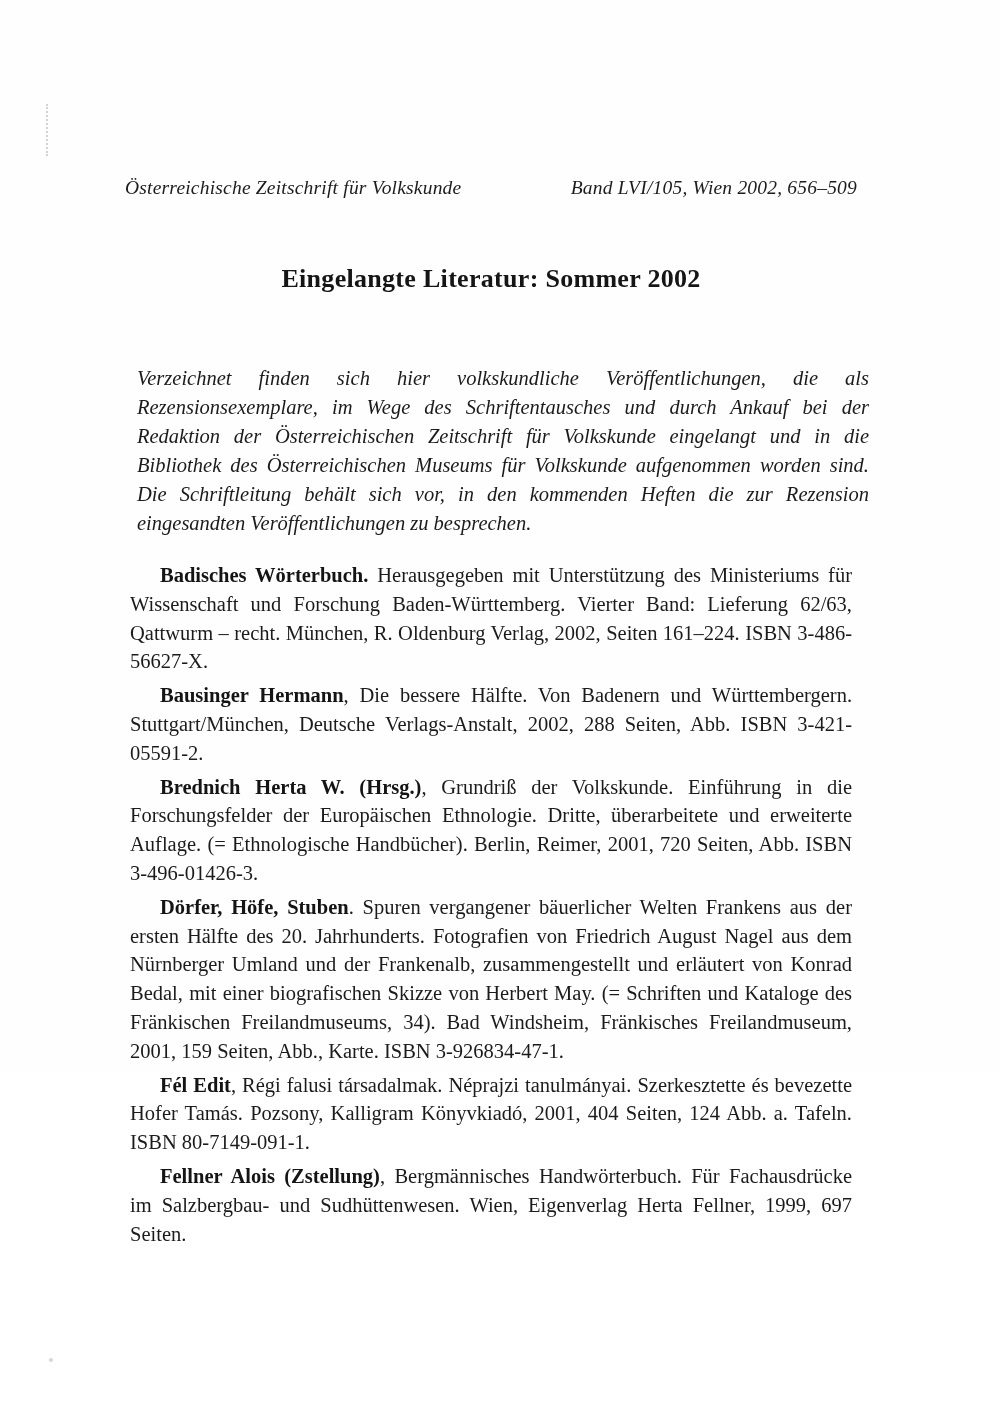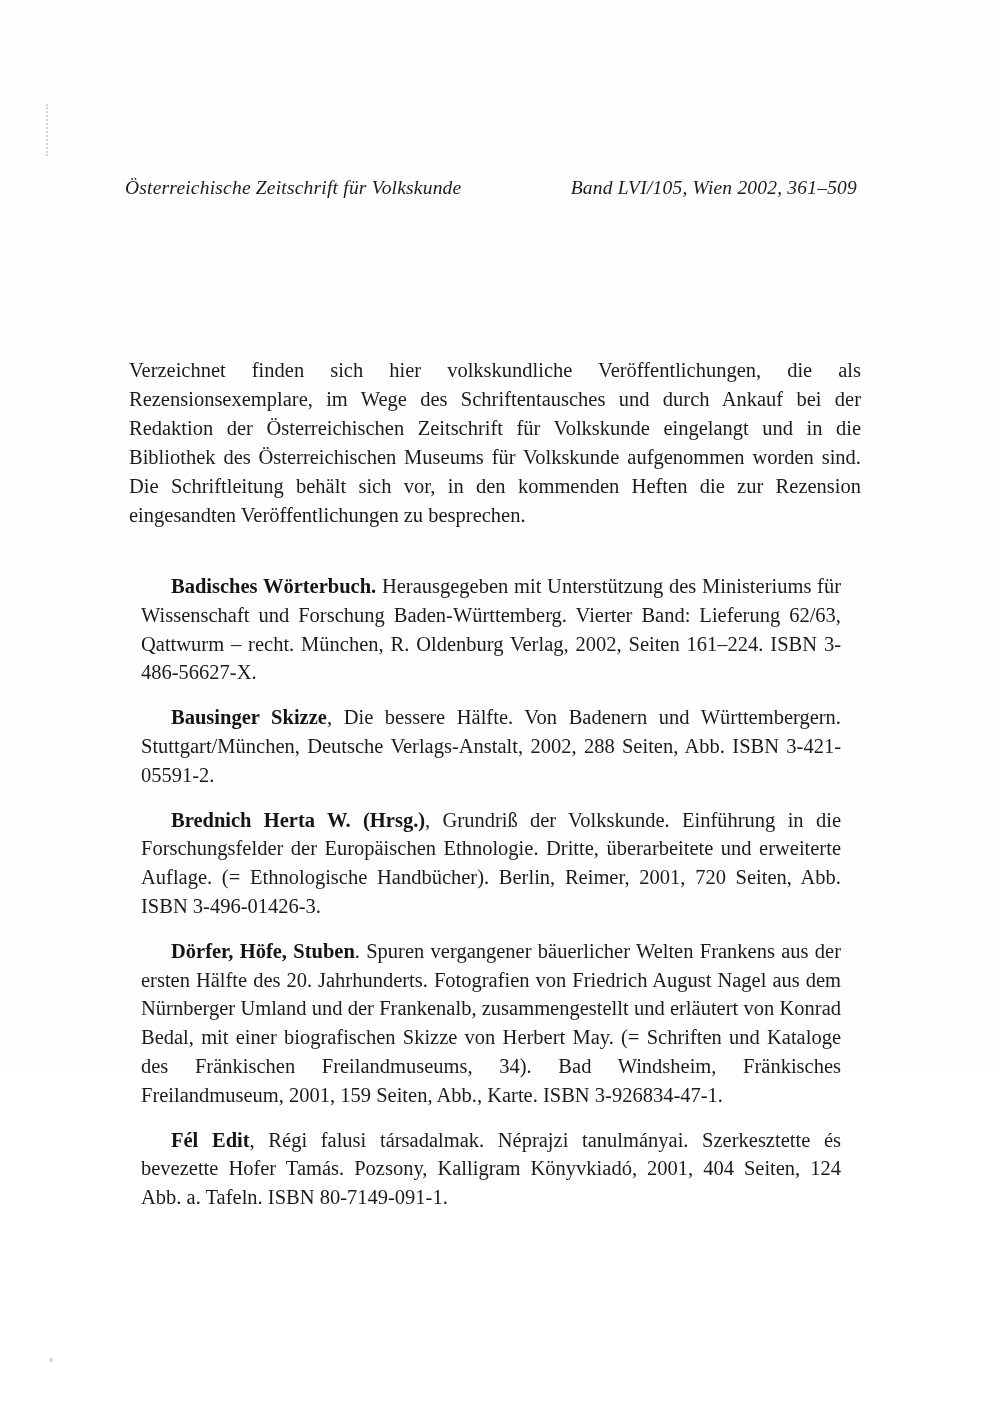--- a/index.html
+++ b/index.html
@@ -66,59 +66,62 @@
   }
   .body-copy {
     position: absolute;
     left: 125px;
     width: 732px;
     font-size: 20.5px;
     color: #1b1b1b;
   }
   .intro {
     top: 352px;
-    margin: 4px;
+    margin: 12px;
     line-height: 29px;
     text-align: justify;
+    font-style: italic;
   }
   .entries {
     top: 556px;
     line-height: 28.8px;
     text-align: justify;
   }
   .entry {
-    margin: 16px;
+    margin: 5px;
     text-indent: 30px;
   }
   .entry .lead {
     font-weight: bold;
     color: #141414;
   }
 </style>
 </head>
 <body>
 
 <div class="page">
   <div class="artifact-dots"></div>
   <div class="artifact-dot"></div>
 
   <div class="header-row">
     <span>Österreichische Zeitschrift für Volkskunde</span>
-    <span>Band LVI/105, Wien 2002, 361–509</span>
+    <span>Band LVI/105, Wien 2002, 656–509</span>
   </div>
 
+  <h1 class="title">Eingelangte Literatur: Sommer 2002</h1>
 
   <p class="body-copy intro">Verzeichnet finden sich hier volkskundliche Veröffentlichungen, die als Rezensionsexemplare, im Wege des Schriftentausches und durch Ankauf bei der Redaktion der Österreichischen Zeitschrift für Volkskunde eingelangt und in die Bibliothek des Österreichischen Museums für Volkskunde aufgenommen worden sind. Die Schriftleitung behält sich vor, in den kommenden Heften die zur Rezension eingesandten Veröffentlichungen zu besprechen.</p>
 
   <div class="body-copy entries">
   <p class="entry"><span class="lead">Badisches Wörterbuch.</span><span> Herausgegeben mit Unterstützung des Ministeriums für Wissenschaft und Forschung Baden-Württemberg. Vierter Band: Lieferung 62/63, Qattwurm – recht. München, R. Oldenburg Verlag, 2002, Seiten 161–224. ISBN 3-486-56627-X.</span></p>
 
-  <p class="entry"><span class="lead">Bausinger Skizze</span><span>, Die bessere Hälfte. Von Badenern und Württembergern. Stuttgart/München, Deutsche Verlags-Anstalt, 2002, 288 Seiten, Abb. ISBN 3-421-05591-2.</span></p>
+  <p class="entry"><span class="lead">Bausinger Hermann</span><span>, Die bessere Hälfte. Von Badenern und Württembergern. Stuttgart/München, Deutsche Verlags-Anstalt, 2002, 288 Seiten, Abb. ISBN 3-421-05591-2.</span></p>
 
   <p class="entry"><span class="lead">Brednich Herta W. (Hrsg.)</span><span>, Grundriß der Volkskunde. Einführung in die Forschungsfelder der Europäischen Ethnologie. Dritte, überarbeitete und erweiterte Auflage. (= Ethnologische Handbücher). Berlin, Reimer, 2001, 720 Seiten, Abb. ISBN 3-496-01426-3.</span></p>
 
   <p class="entry"><span class="lead">Dörfer, Höfe, Stuben</span><span>. Spuren vergangener bäuerlicher Welten Frankens aus der ersten Hälfte des 20. Jahrhunderts. Fotografien von Friedrich August Nagel aus dem Nürnberger Umland und der Frankenalb, zusammengestellt und erläutert von Konrad Bedal, mit einer biografischen Skizze von Herbert May. (= Schriften und Kataloge des Fränkischen Freilandmuseums, 34). Bad Windsheim, Fränkisches Freilandmuseum, 2001, 159 Seiten, Abb., Karte. ISBN 3-926834-47-1.</span></p>
 
 
   <p class="entry"><span class="lead">Fél Edit</span><span>, Régi falusi társadalmak. Néprajzi tanulmányai. Szerkesztette és bevezette Hofer Tamás. Pozsony, Kalligram Könyvkiadó, 2001, 404 Seiten, 124 Abb. a. Tafeln. ISBN 80-7149-091-1.</span></p>
 
+  <p class="entry"><span class="lead">Fellner Alois (Zstellung)</span><span>, Bergmännisches Handwörterbuch. Für Fachausdrücke im Salzbergbau- und Sudhüttenwesen. Wien, Eigenverlag Herta Fellner, 1999, 697 Seiten.</span></p>
 </div>
 </div>
 
 </body></html>

